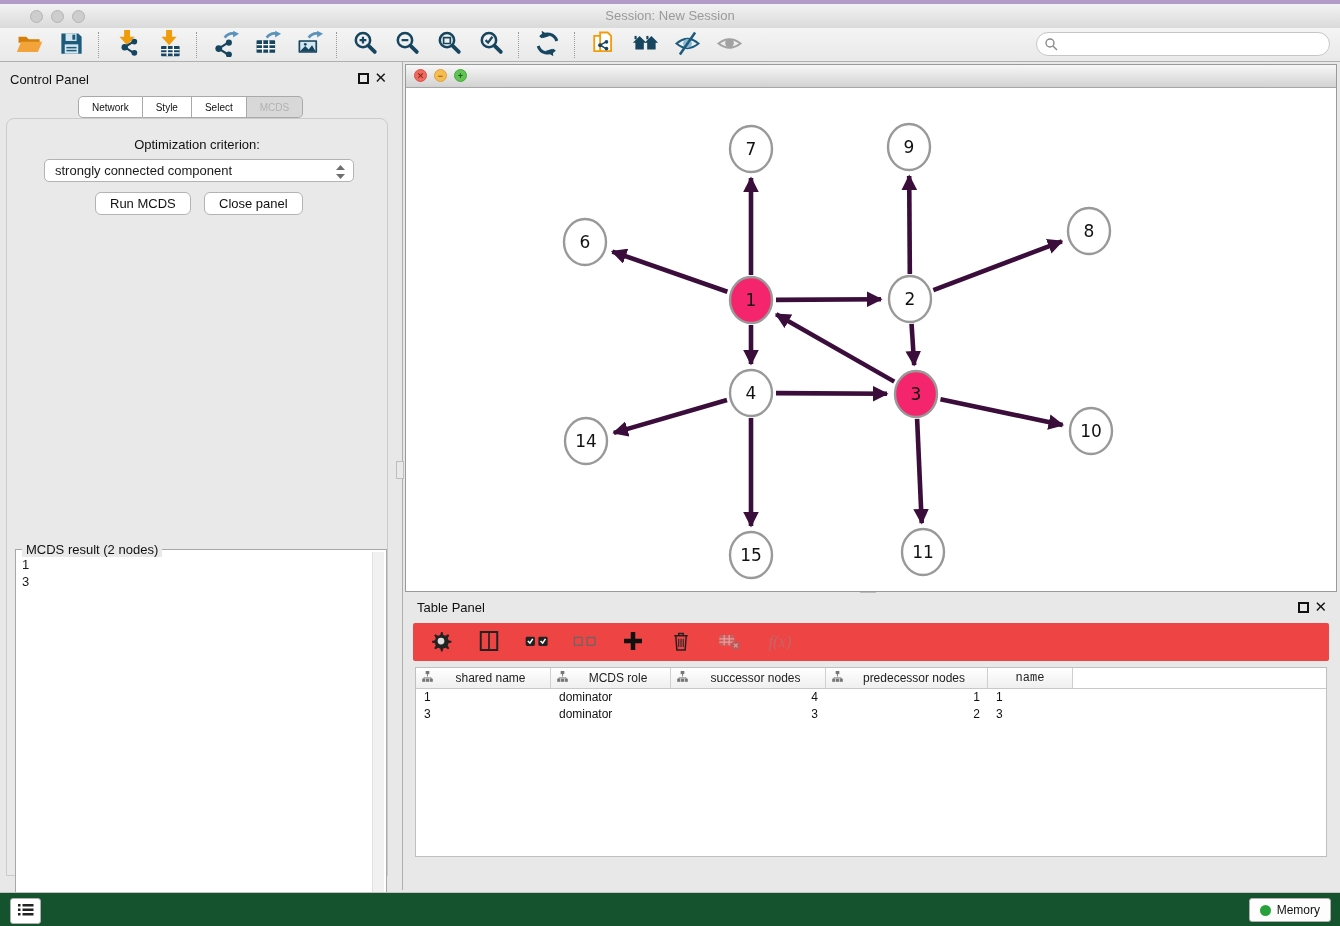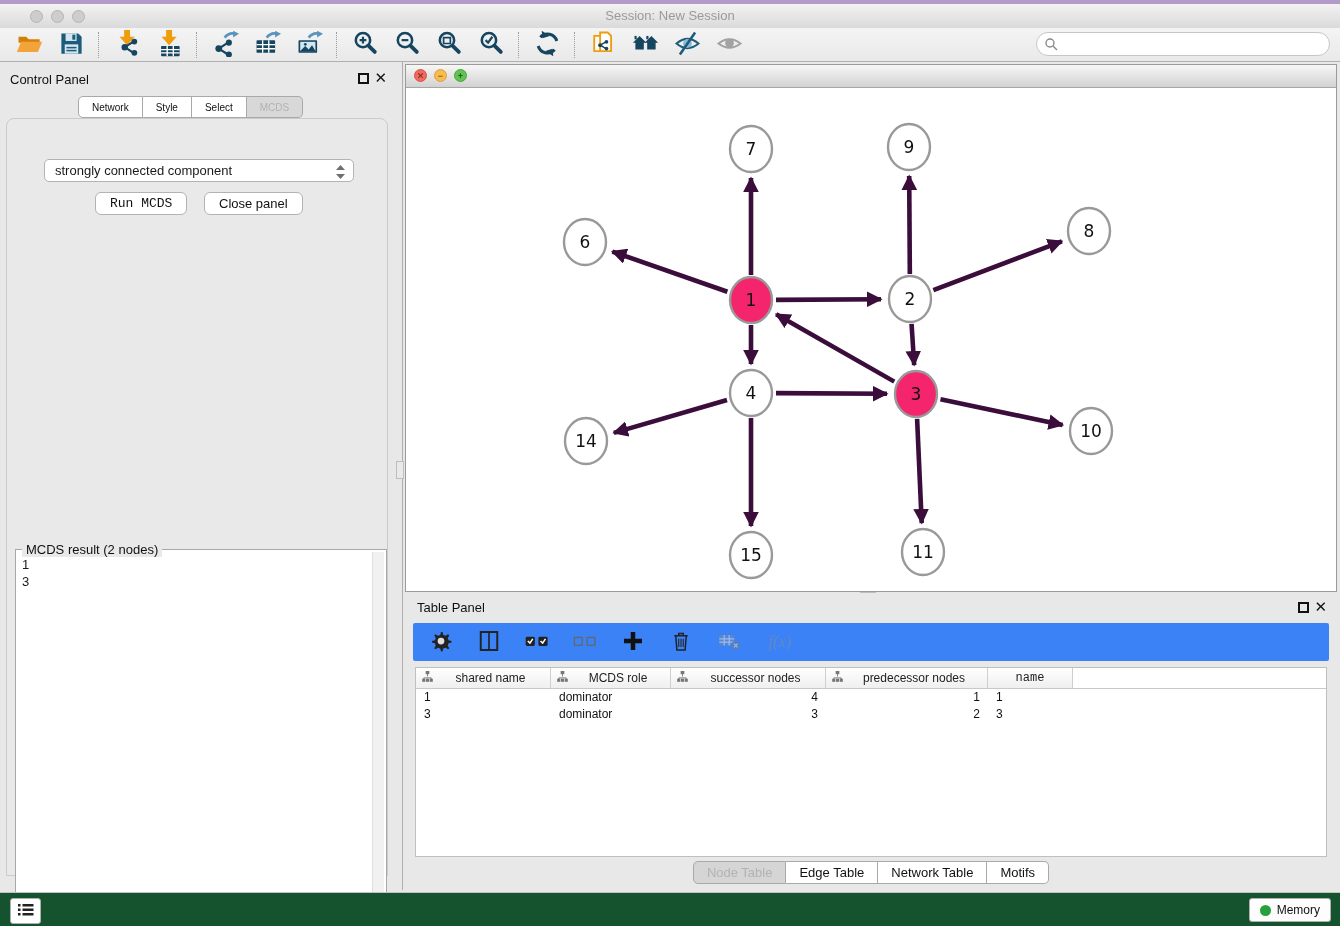--- a/index.html
+++ b/index.html
@@ -41,21 +41,21 @@
   .cp-tab:last-child{border-radius:0 5px 5px 0;}
   .cp-tab.seldis{background:#d8d8d8;color:#b2b2b2;}
   #cp-body{position:absolute;left:6px;top:56px;width:382px;height:758px;background:#e9e9e9;
            border:1px solid #cbcbcb;border-radius:8px 8px 0 0;box-sizing:border-box;}
   #opt-label{position:absolute;left:0;width:100%;top:18px;text-align:center;font-size:13px;color:#111;}
   #opt-select{position:absolute;left:37px;top:40px;width:310px;height:23px;background:#fff;border:1px solid #b3b3b3;
               border-radius:5px;box-sizing:border-box;display:flex;align-items:center;padding-left:10px;font-size:13px;}
   #opt-chevrons{position:absolute;right:7px;top:4px;}
   .cp-btn{position:absolute;top:73px;height:23px;background:#fff;border:1px solid #b3b3b3;border-radius:6px;
           font-size:13px;color:#111;padding:0 14px;font-family:inherit;}
-  #run-btn{left:88px;font-family:Liberation Mono, monospace;} #closepanel-btn{left:197px;}
+  #run-btn{left:88px;} #closepanel-btn{left:197px;}
   #result-group{position:absolute;left:8px;top:430px;width:370px;height:378px;border:1px solid #a8a8a8;background:#fff;}
   #result-legend{position:absolute;left:6px;top:-8px;background:#e9e9e9;padding:0 4px;font-size:13px;color:#111;}
   #result-text{position:absolute;left:2px;top:6px;right:14px;bottom:2px;font-size:13px;line-height:17px;padding-left:4px;}
   #result-scroll{position:absolute;right:2px;top:2px;width:11px;bottom:2px;background:#f1f1f1;border-left:1px solid #e0e0e0;}
 
   #v-divider{left:402px;top:62px;width:1px;height:828px;background:#aeaeae;}
   .grip{background:#e9e9e9;border:1px solid #bdbdbd;box-sizing:border-box;}
   #grip-left{left:396px;top:461px;width:8px;height:18px;}
   #grip-bottom{left:860px;top:587px;width:16px;height:6px;}
 
@@ -68,21 +68,21 @@
   .tl.red{background:#ee6a5f;border:1px solid #d75148;color:#7e1d14;}
   .tl.yellow{background:#f5bd4f;border:1px solid #dfa03c;color:#93591a;}
   .tl.green{background:#61c354;border:1px solid #4aa73e;color:#1d6317;}
   #nf-title{position:absolute;left:0;right:0;top:3px;text-align:center;font-size:13px;color:#111;}
   #graph-canvas{position:absolute;left:0;top:23px;width:930px;height:503px;background:#fff;}
 
   
   #table-panel{left:405px;top:595px;width:932px;height:295px;}
   #tp-title{position:absolute;left:12px;top:5px;font-size:13px;color:#111;}
   #tp-float{right:28px;top:7px;} #tp-close{right:10px;top:5px;}
-  #tp-toolbar{position:absolute;left:8px;top:28px;width:916px;height:38px;background:#3b82f6;border-radius:2px;
+  #tp-toolbar{position:absolute;left:8px;top:28px;width:916px;height:38px;background:#ef4444;border-radius:2px;
               display:flex;align-items:center;padding-left:14px;box-sizing:border-box;gap:20px;}
   .tpbtn{height:30px;min-width:28px;border:none;background:transparent;display:flex;align-items:center;justify-content:center;padding:0 2px;}
   .tpbtn.disabled{opacity:.45;}
   #tp-table{position:absolute;left:10px;top:72px;width:912px;height:190px;background:#fff;border:1px solid #bfbfbf;
             box-sizing:border-box;overflow:hidden;}
   #tp-thead{display:flex;height:20px;border-bottom:1px solid #c9c9c9;}
   .th{display:flex;align-items:center;background:linear-gradient(#ffffff,#efefef);border-right:1px solid #cfcfcf;
       box-sizing:border-box;font-size:12px;color:#222;padding:0 4px;}
   .th .lbl{flex:1;text-align:center;}
   .th .ticon{margin:0 2px;}
@@ -280,20 +280,21 @@
     <span id="cp-float" class="panel-float"></span>
     <span id="cp-close" class="panel-close">✕</span>
   </div>
   <div id="cp-tabs">
       <div class="cp-tab">Network</div>
       <div class="cp-tab">Style</div>
       <div class="cp-tab">Select</div>
       <div class="cp-tab seldis">MCDS</div>
     </div>
   <div id="cp-body">
+    <div id="opt-label">Optimization criterion:</div>
     <div id="opt-select">
       <span>strongly connected component</span>
       <span id="opt-chevrons">
         <svg width="11" height="16" viewBox="0 0 11 16">
             <path d="M5.5 1 L10 6 H1z" fill="#6f6f6f"></path>
             <path d="M5.5 15 L1 10 H10z" fill="#6f6f6f"></path>
           </svg>
       </span>
     </div>
     <button id="run-btn" class="cp-btn">Run MCDS</button>
@@ -518,26 +519,20 @@
         </div>
         <div class="tr">
           <div class="td" style="width: 135px; text-align: left;">3</div>
           <div class="td" style="width: 120px; text-align: left;">dominator</div>
           <div class="td" style="width: 155px; text-align: right;">3</div>
           <div class="td" style="width: 162px; text-align: right;">2</div>
           <div class="td" style="width: 85px; text-align: left;">3</div>
         </div>
       </div>
   </div>
-  <div id="tp-tabs">
-      <div class="tp-tab seldis">Node Table</div>
-      <div class="tp-tab">Edge Table</div>
-      <div class="tp-tab">Network Table</div>
-      <div class="tp-tab">Motifs</div>
-    </div>
 </div>
 
 <div id="status-bar" class="abs">
   <div id="list-btn">
     <span>
       <svg width="16" height="14" viewBox="0 0 16 14">
           <g fill="#222">
             <rect x="0" y="1" width="2.5" height="2.5"></rect>
             <rect x="0" y="5.5" width="2.5" height="2.5"></rect>
             <rect x="0" y="10" width="2.5" height="2.5"></rect>

